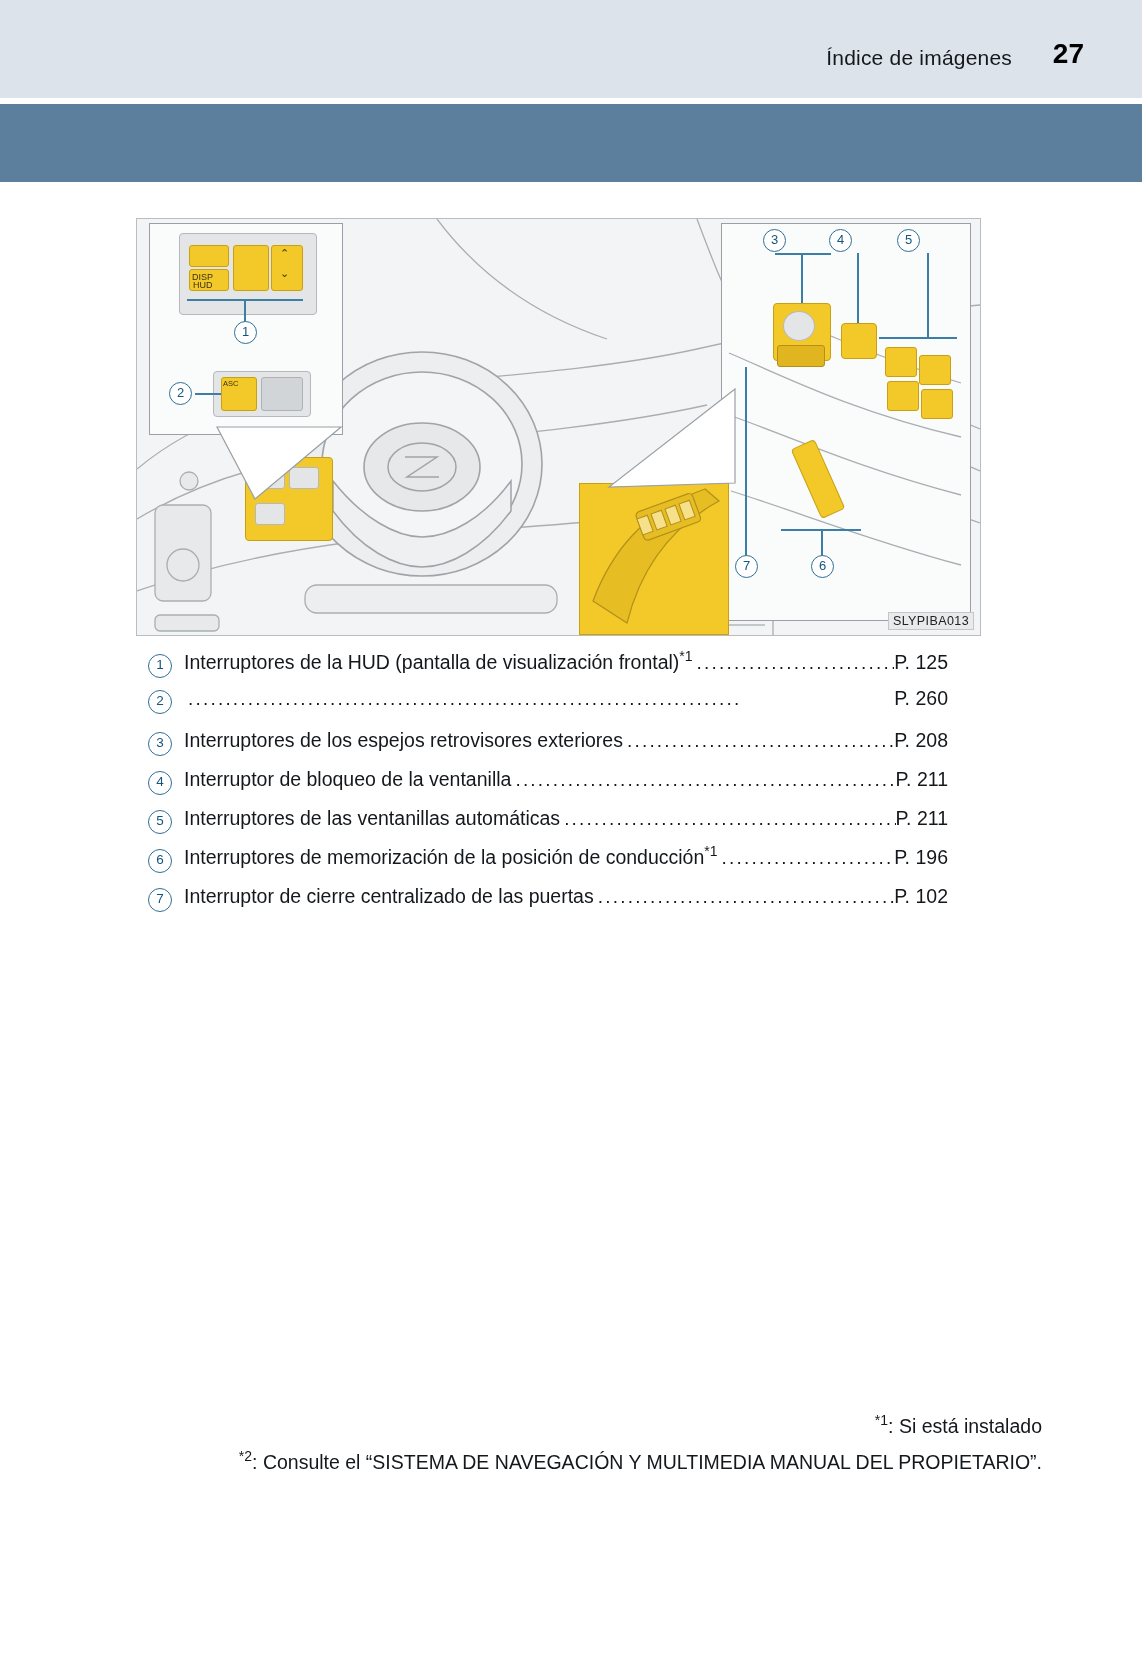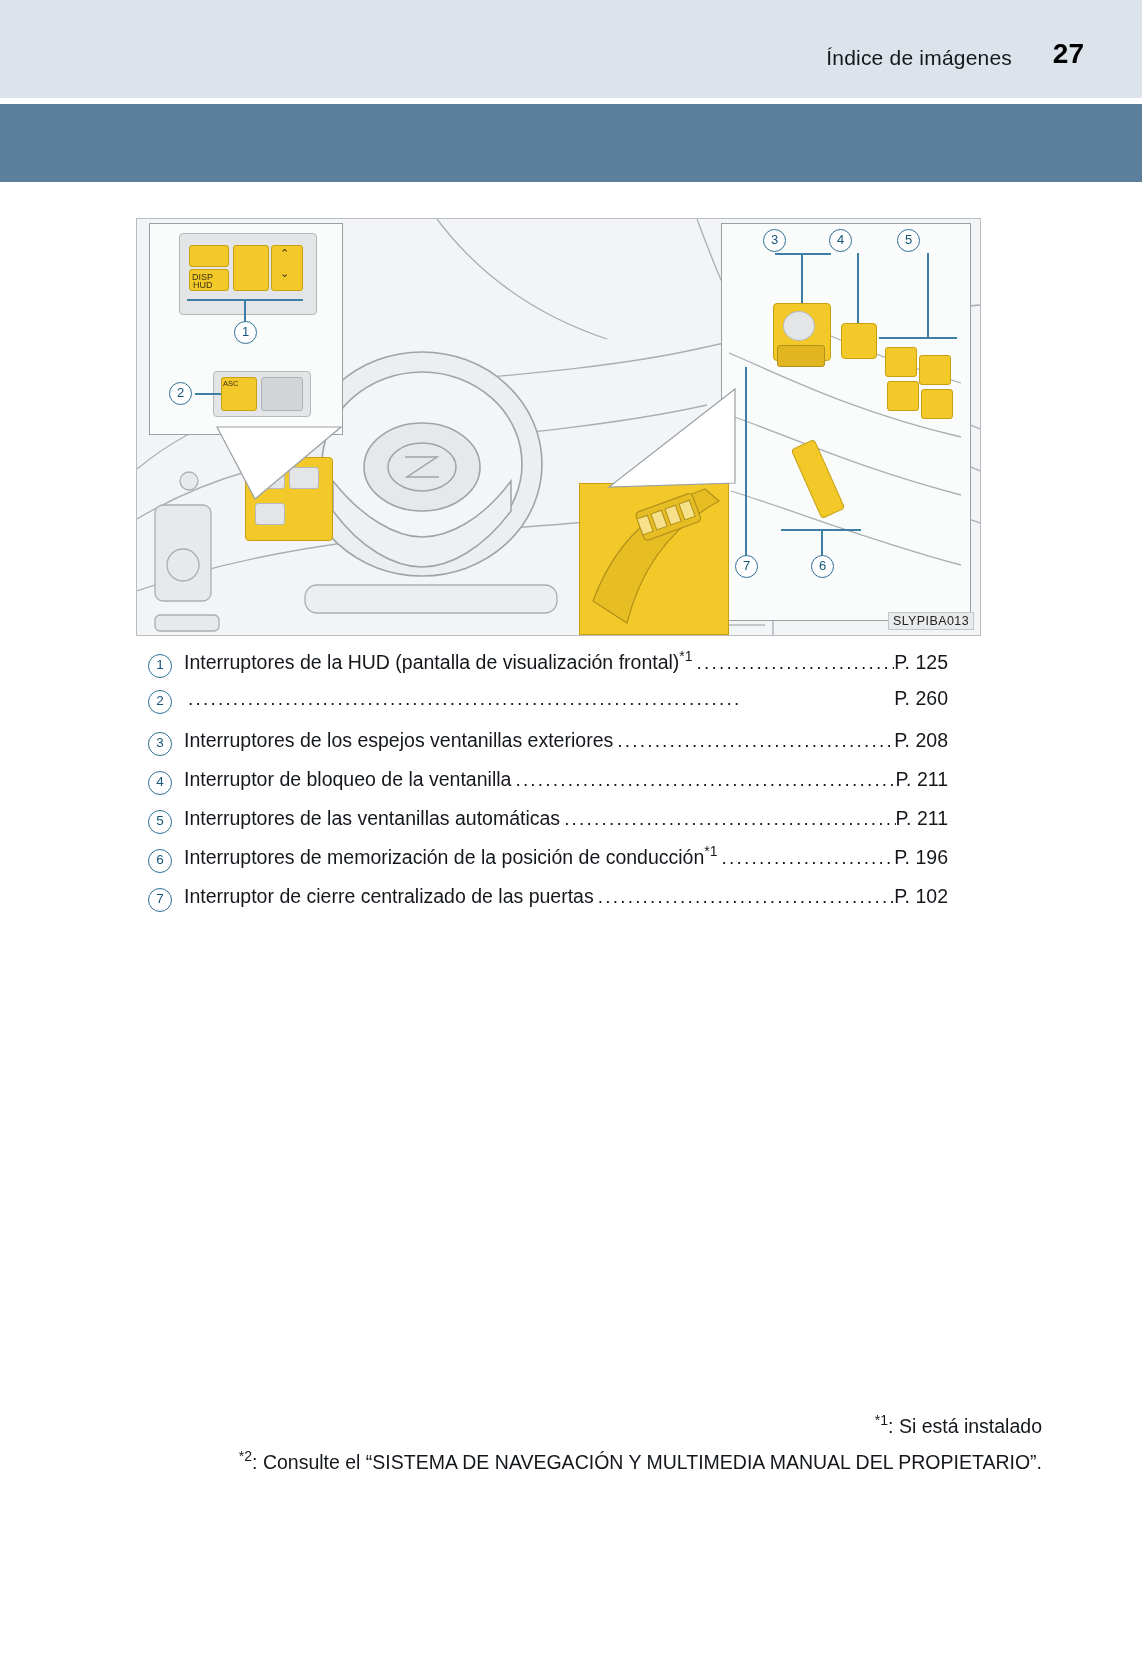--- a/index.html
+++ b/index.html
@@ -312,21 +312,21 @@
   </div>
 
   <div class="legend-row">
     <div class="legend-num"><span>2</span></div>
     <div class="legend-dots">..........................................................................</div>
     <div class="legend-page">P. 260</div>
   </div>
 
   <div class="legend-row">
     <div class="legend-num"><span>3</span></div>
-    <div class="legend-text"><span>Interruptores de los espejos ventanillas exteriores</span><sup class="note"></sup></div>
+    <div class="legend-text"><span>Interruptores de los espejos retrovisores exteriores</span><sup class="note"></sup></div>
     <div class="legend-dots">..........................................................................</div>
     <div class="legend-page">P. 208</div>
   </div>
 
   <div class="legend-row">
     <div class="legend-num"><span>4</span></div>
     <div class="legend-text"><span>Interruptor de bloqueo de la ventanilla</span><sup class="note"></sup></div>
     <div class="legend-dots">..........................................................................</div>
     <div class="legend-page">P. 211</div>
   </div>

